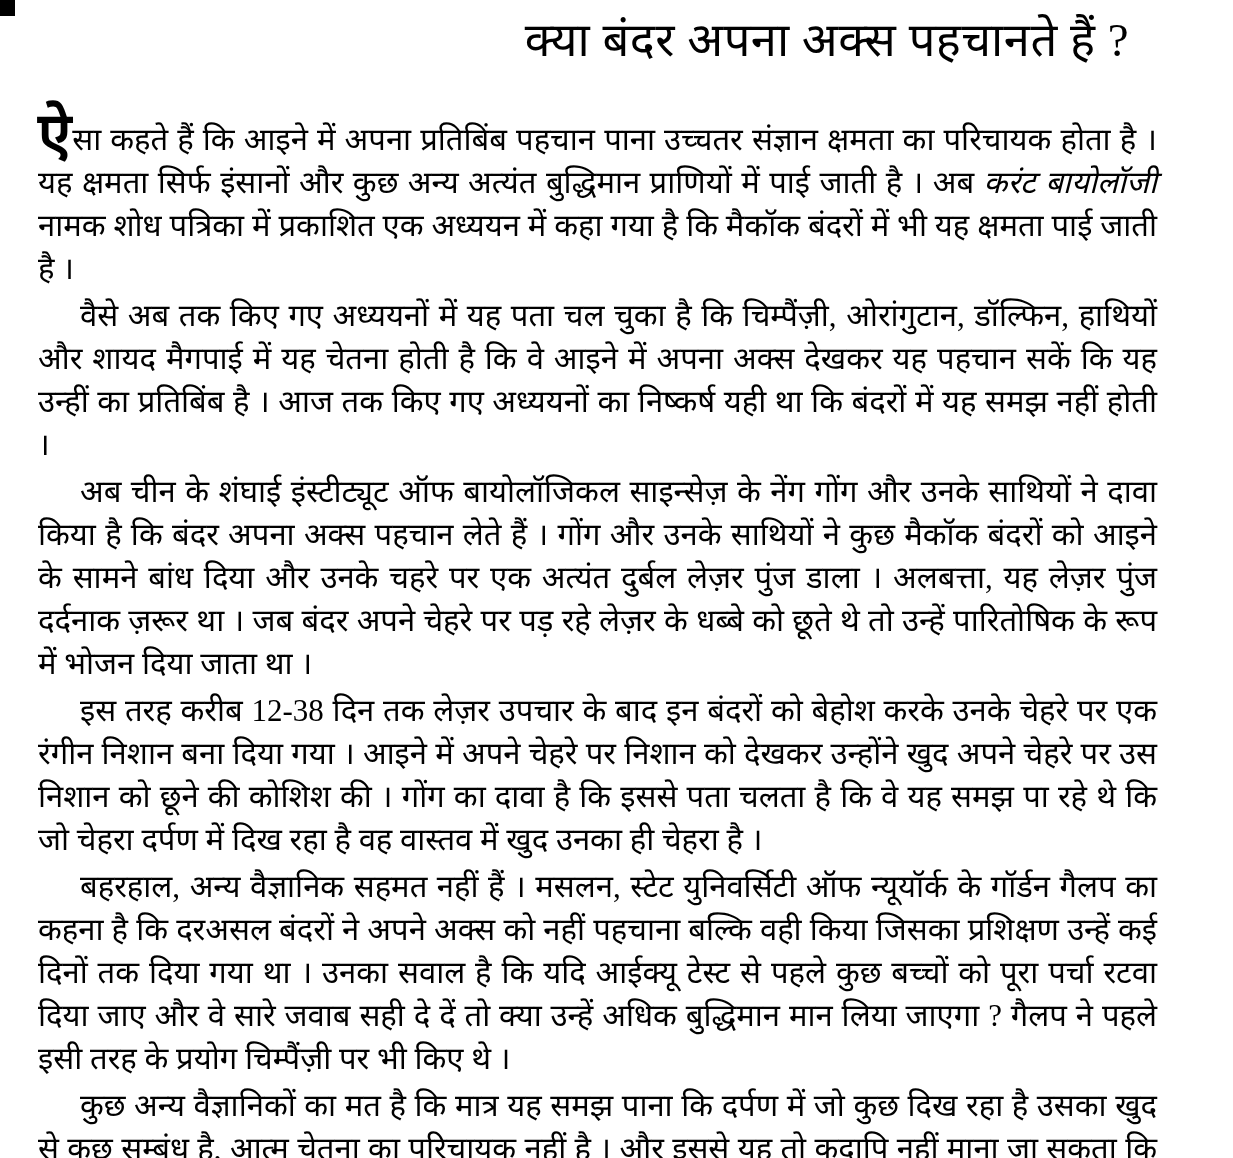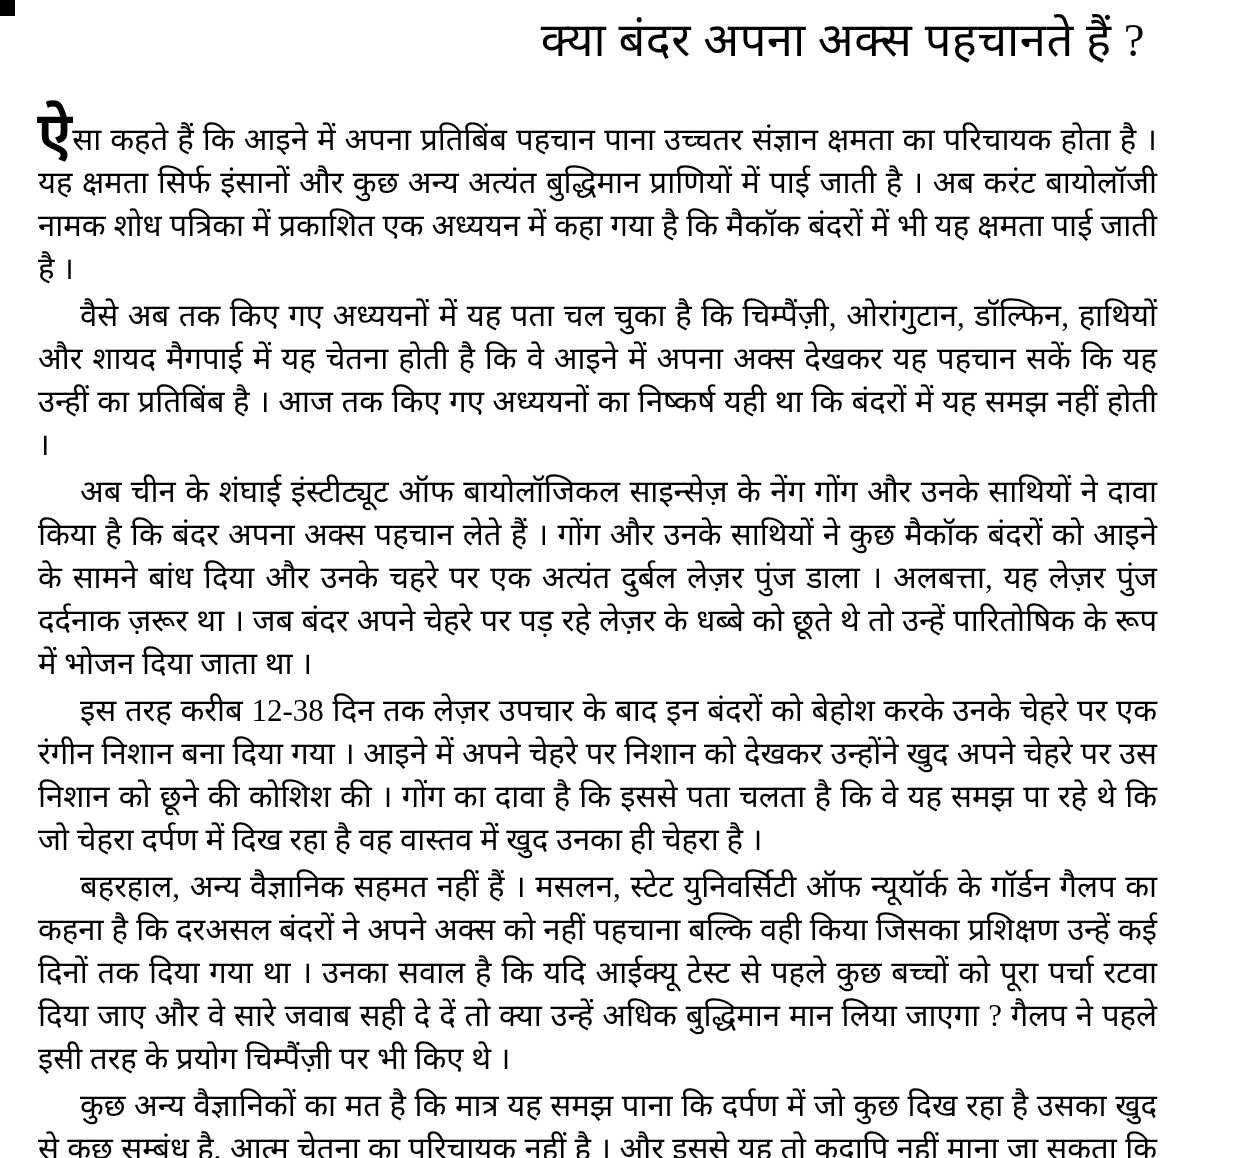--- a/index.html
+++ b/index.html
@@ -12,21 +12,21 @@
     font-family: "Liberation Serif", "DejaVu Serif", serif;
     overflow: hidden;
   }
   .corner-mark {
     position: absolute;
     top: 0; left: 0;
     width: 15px; height: 16px;
     background: #000000;
   }
   .title {
-    margin: 6px 0 0 0;
+    margin: 6px 16px 0 0;
     font-size: 47px;
     font-weight: normal;
     text-align: right;
     padding-right: 88px;
     white-space: nowrap;
     letter-spacing: 0.5px;
   }
   .body {
     margin: 48px 76px 0 38px;
   }
@@ -37,21 +37,21 @@
     margin: 0 0 4px 0;
   }
   .para.indent { text-indent: 42px; }
   .dropcap {
     font-size: 60px;
     font-weight: bold;
     line-height: 1px;
     vertical-align: -5px;
     padding-right: 1px;
   }
-  .italic { }
+  .italic { font-style: italic; }
 </style>
 </head>
 <body>
 
 <div class="page">
 
   <div class="corner-mark"></div>
 
   <h1 class="title">क्या बंदर अपना अक्स पहचानते हैं ?</h1>
 

